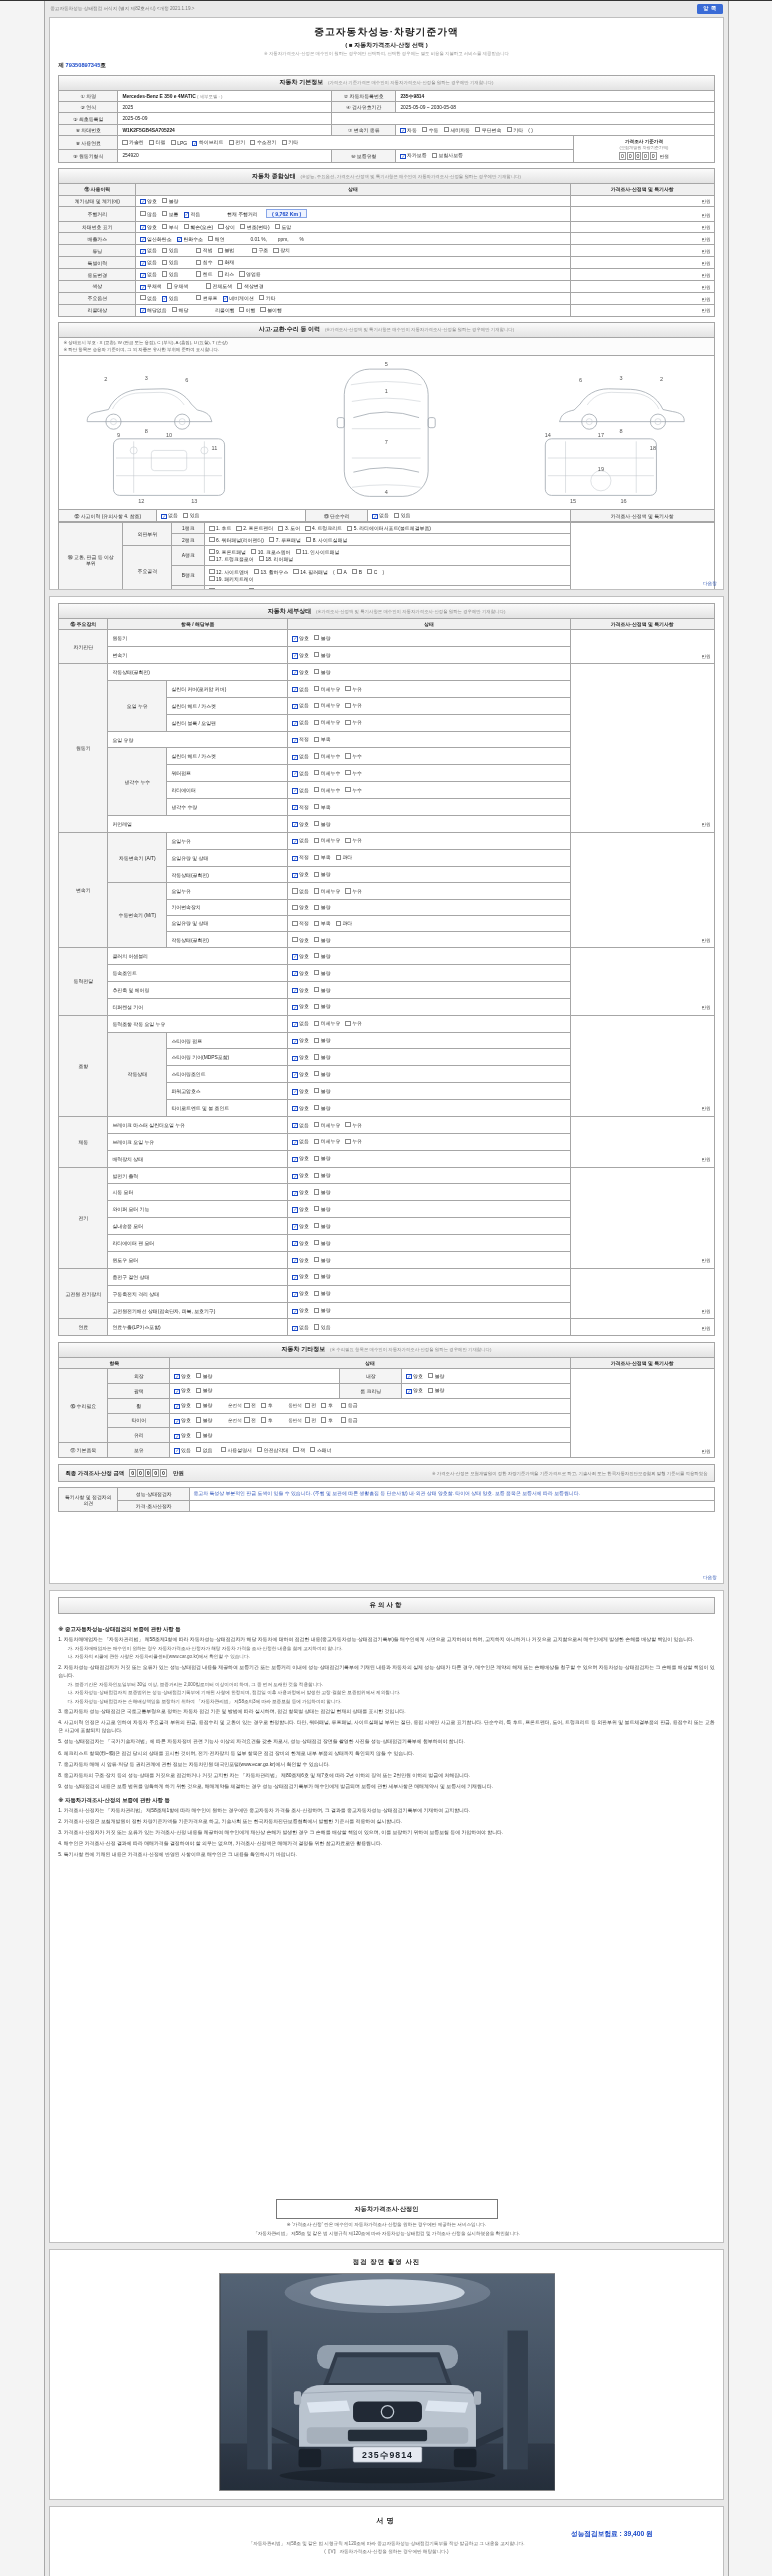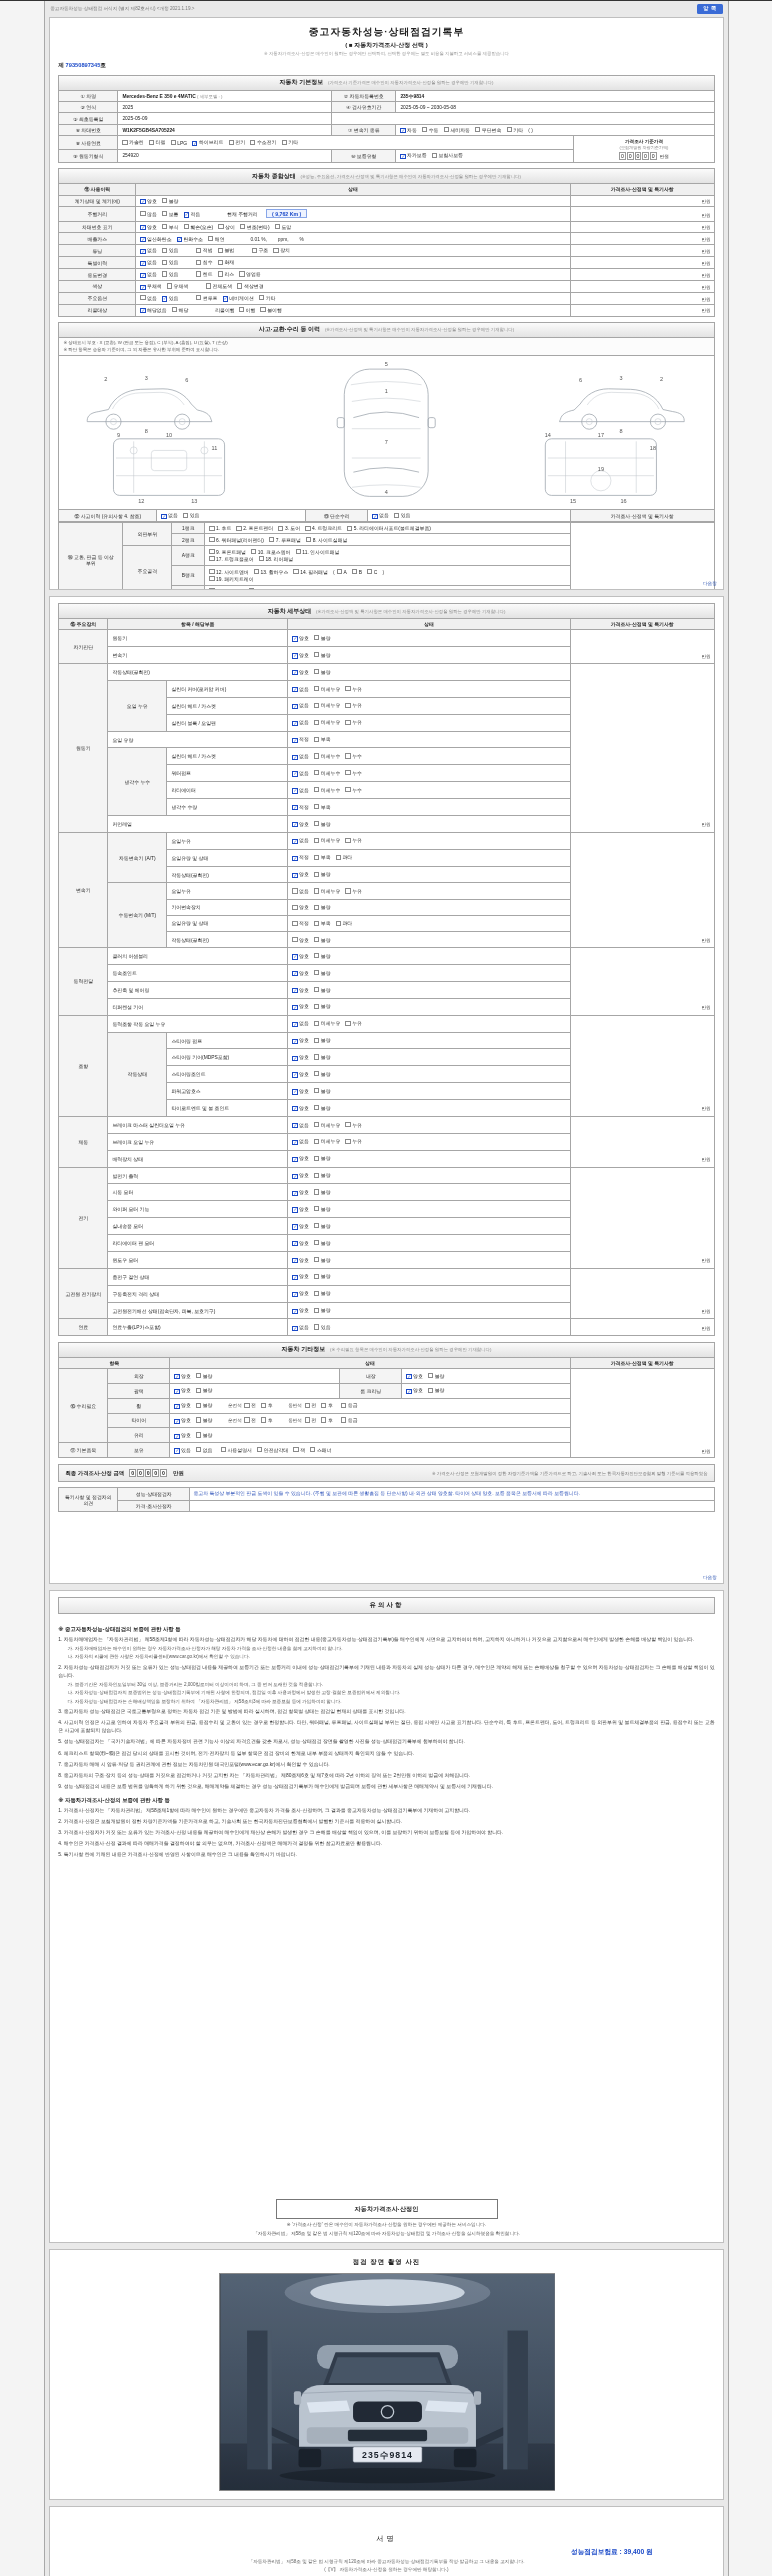--- a/index.html
+++ b/index.html
@@ -61,38 +61,38 @@
   .poslbl{font-size:4.6px;color:#444;margin:0 2.6px 0 7.2px}
   .notes-title{border:0.5px solid #a6a6a6;background:linear-gradient(#fbfbfb,#e7e7e7);text-align:center;font-weight:bold;font-size:6.4px;padding:3.1px;letter-spacing:2.1px}
   #notes-body{margin-top:6.2px}
   .notes-heading{font-size:5.4px;font-weight:bold;margin:5.2px 0 3.1px}
   .note-item{font-size:4.9px;color:#333;line-height:1.65;margin:3.1px 0 1px;text-align:justify}
   .note-sub{font-size:4.6px;color:#555;line-height:1.6;margin:1px 0 1px 9.3px;text-align:justify}
   .price-box{margin:auto auto 0;width:222px;border:0.8px solid #777;background:#fff;text-align:center;font-weight:bold;font-size:6.2px;padding:4.1px}
   .box-note{text-align:center;font-size:4.6px;color:#555;margin-top:3.6px}
   .photo-title{text-align:center;font-weight:bold;font-size:6.4px;letter-spacing:1px;margin:2.1px 0 5.2px}
   .photo-frame{width:336px;margin:0 auto;border:0.5px solid #8a8a8a;background:#333;line-height:0}
-  .sign-title{text-align:center;font-weight:normal;font-size:7.2px;letter-spacing:3.1px;margin-top:20px}
+  .sign-title{text-align:center;font-weight:bold;font-size:7.2px;letter-spacing:3.1px;margin-top:2px}
   .sign-fee{text-align:right;margin:4.1px 62px 0 0;color:#1a49c8;font-weight:bold;font-size:6.7px}
   .sign-note{text-align:center;font-size:4.6px;color:#666;margin-top:2.6px}
   .plate-text{font-weight:bold;letter-spacing:2px}
 </style>
 </head>
 <body>
 
 <div class="top-rule"></div>
 <div class="page-col">
 
   <div class="strip">
     <span class="strip-note">중고자동차성능·상태점검 서식지 (별지 제82호서식) &lt;개정 2021.1.19.&gt;</span>
     <span class="badge">앞 쪽</span>
   </div>
 
   <div class="panel panel-1">
-    <div class="doc-title">중고자동차성능·상태점검기록부</div>
+    <div class="doc-title">중고자동차성능·차량기준가액</div>
     <div class="doc-sub">( ■ 자동차가격조사·산정 선택 )</div>
     <div class="doc-note">※ 자동차가격조사·산정은 매수인이 원하는 경우에만 선택하며, 선택한 경우에는 별도 비용을 지불하고 서비스를 제공받습니다</div>
     <div class="doc-no">
       <span>제</span>
       <span class="num">79350897345</span><span>호</span>
     </div>
 
     <div class="sec">
       <div class="secbar">
         <span>자동차 기본정보</span>

